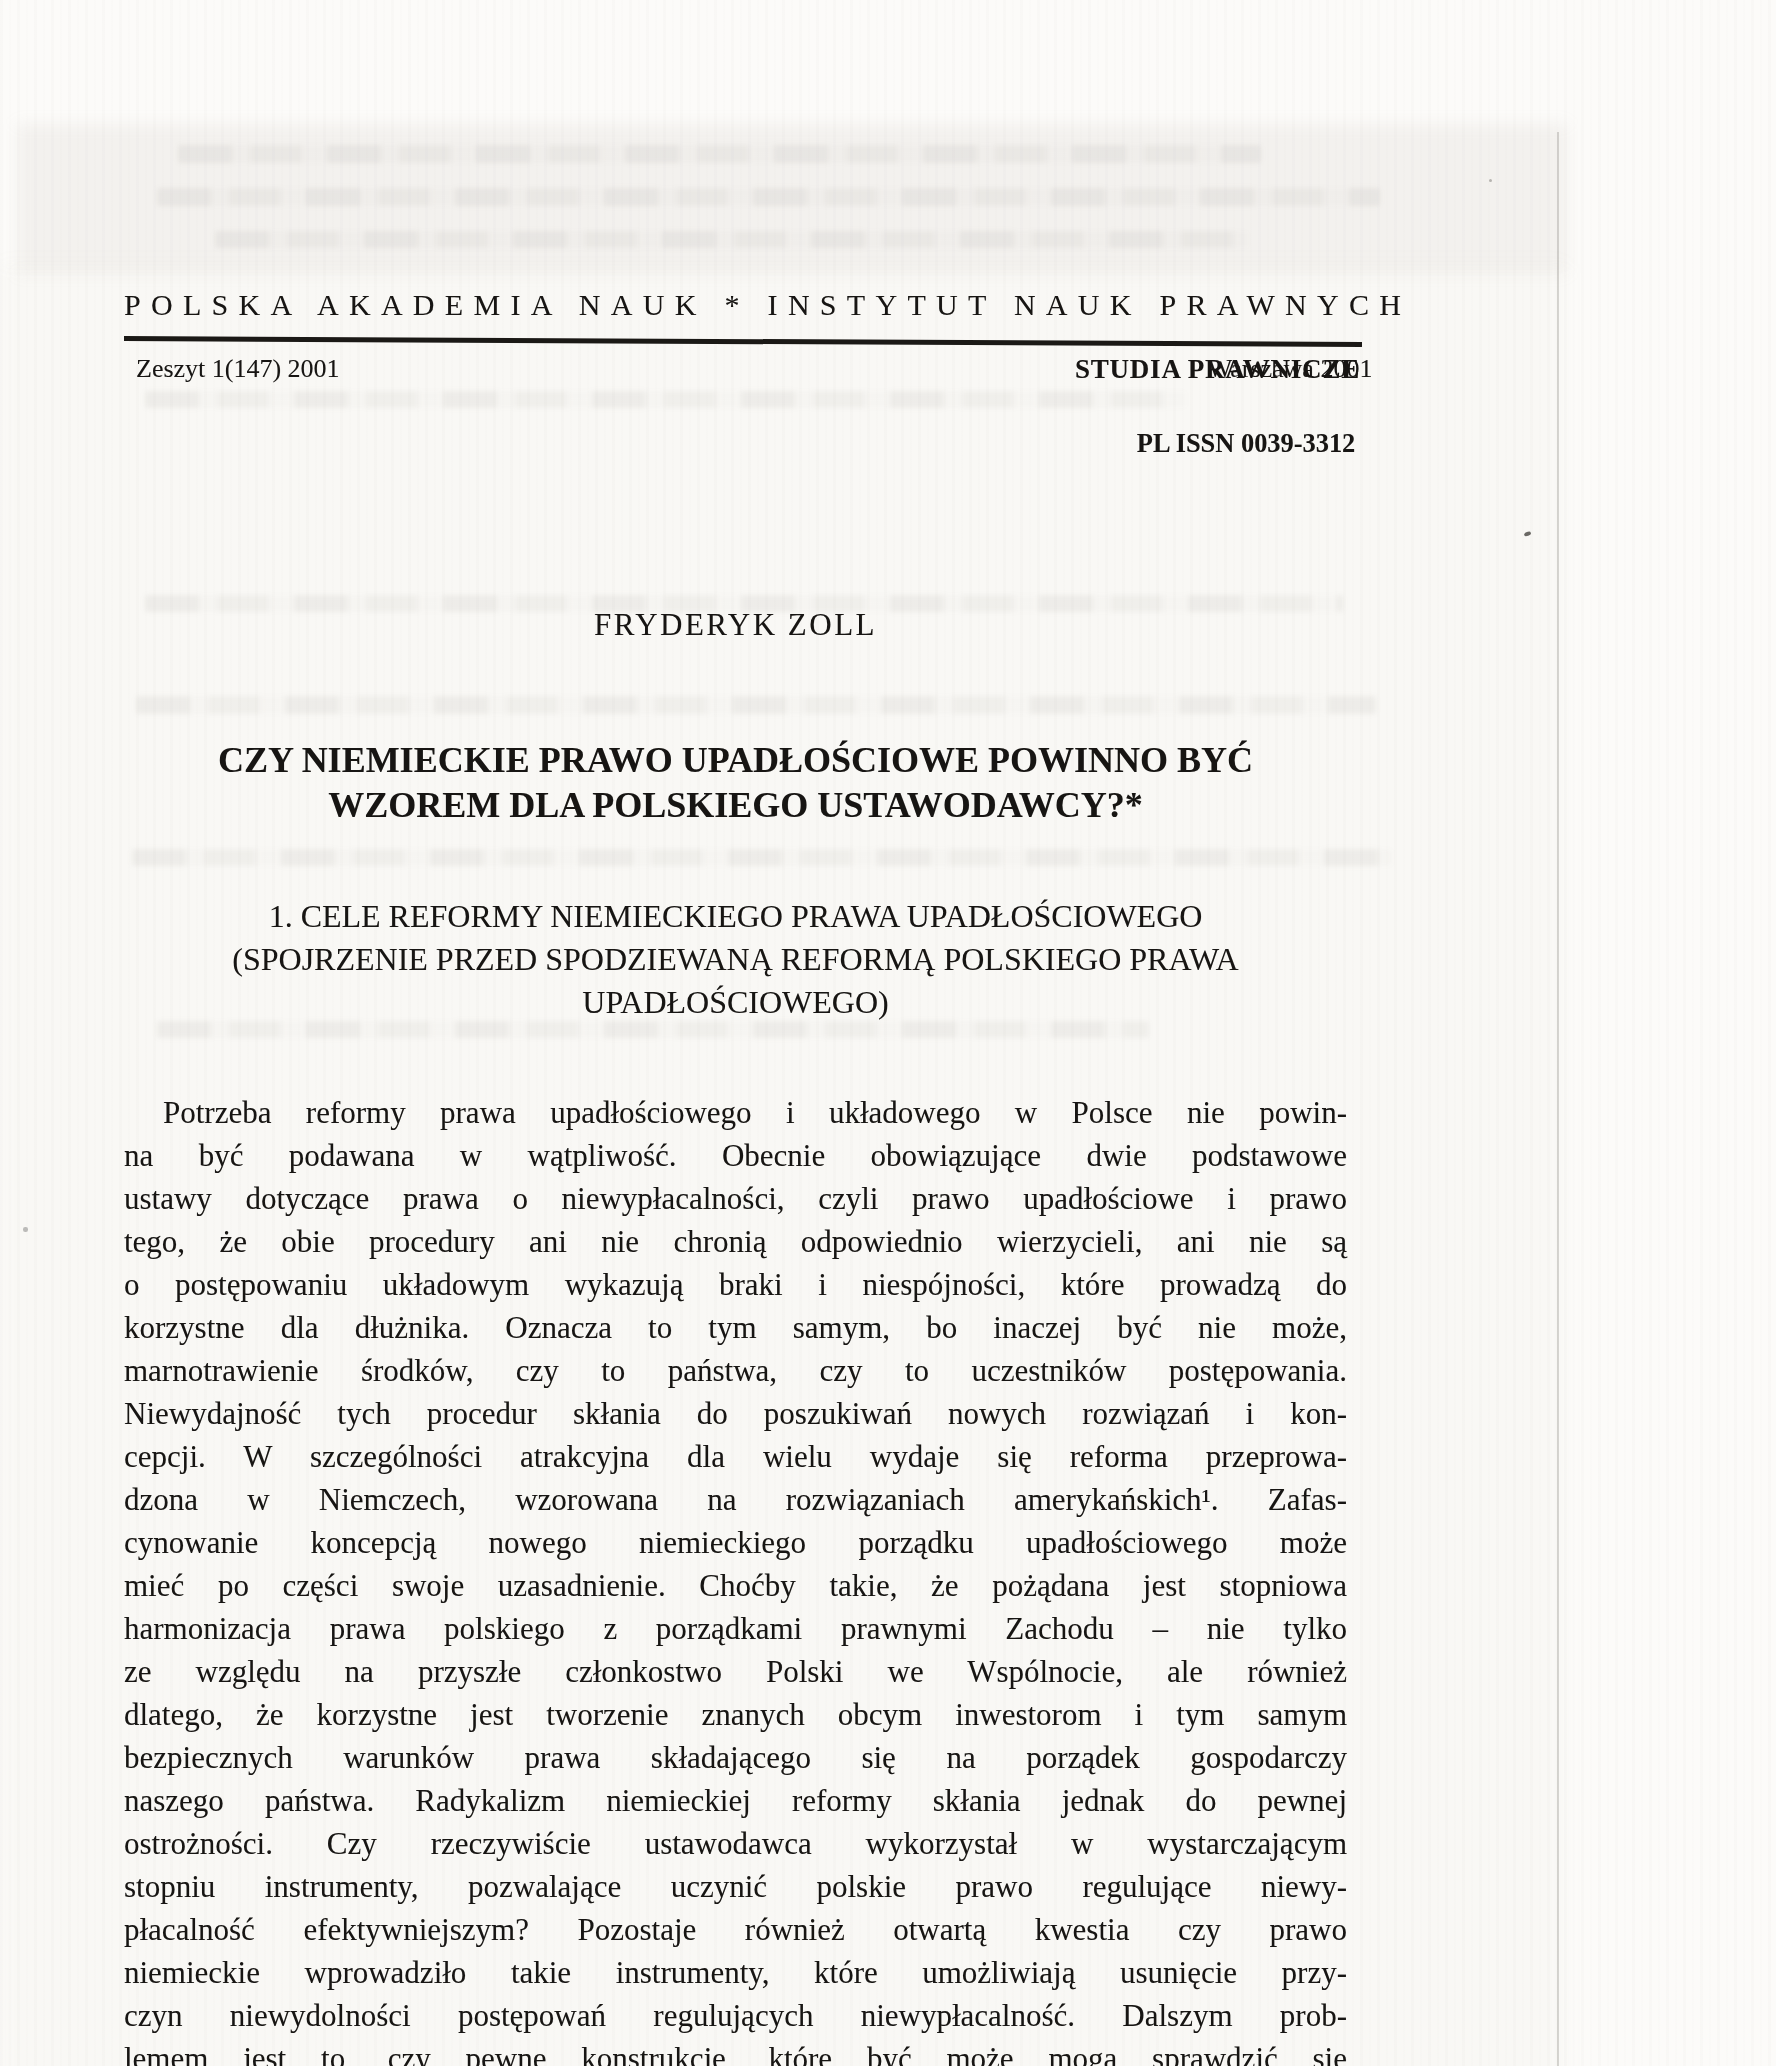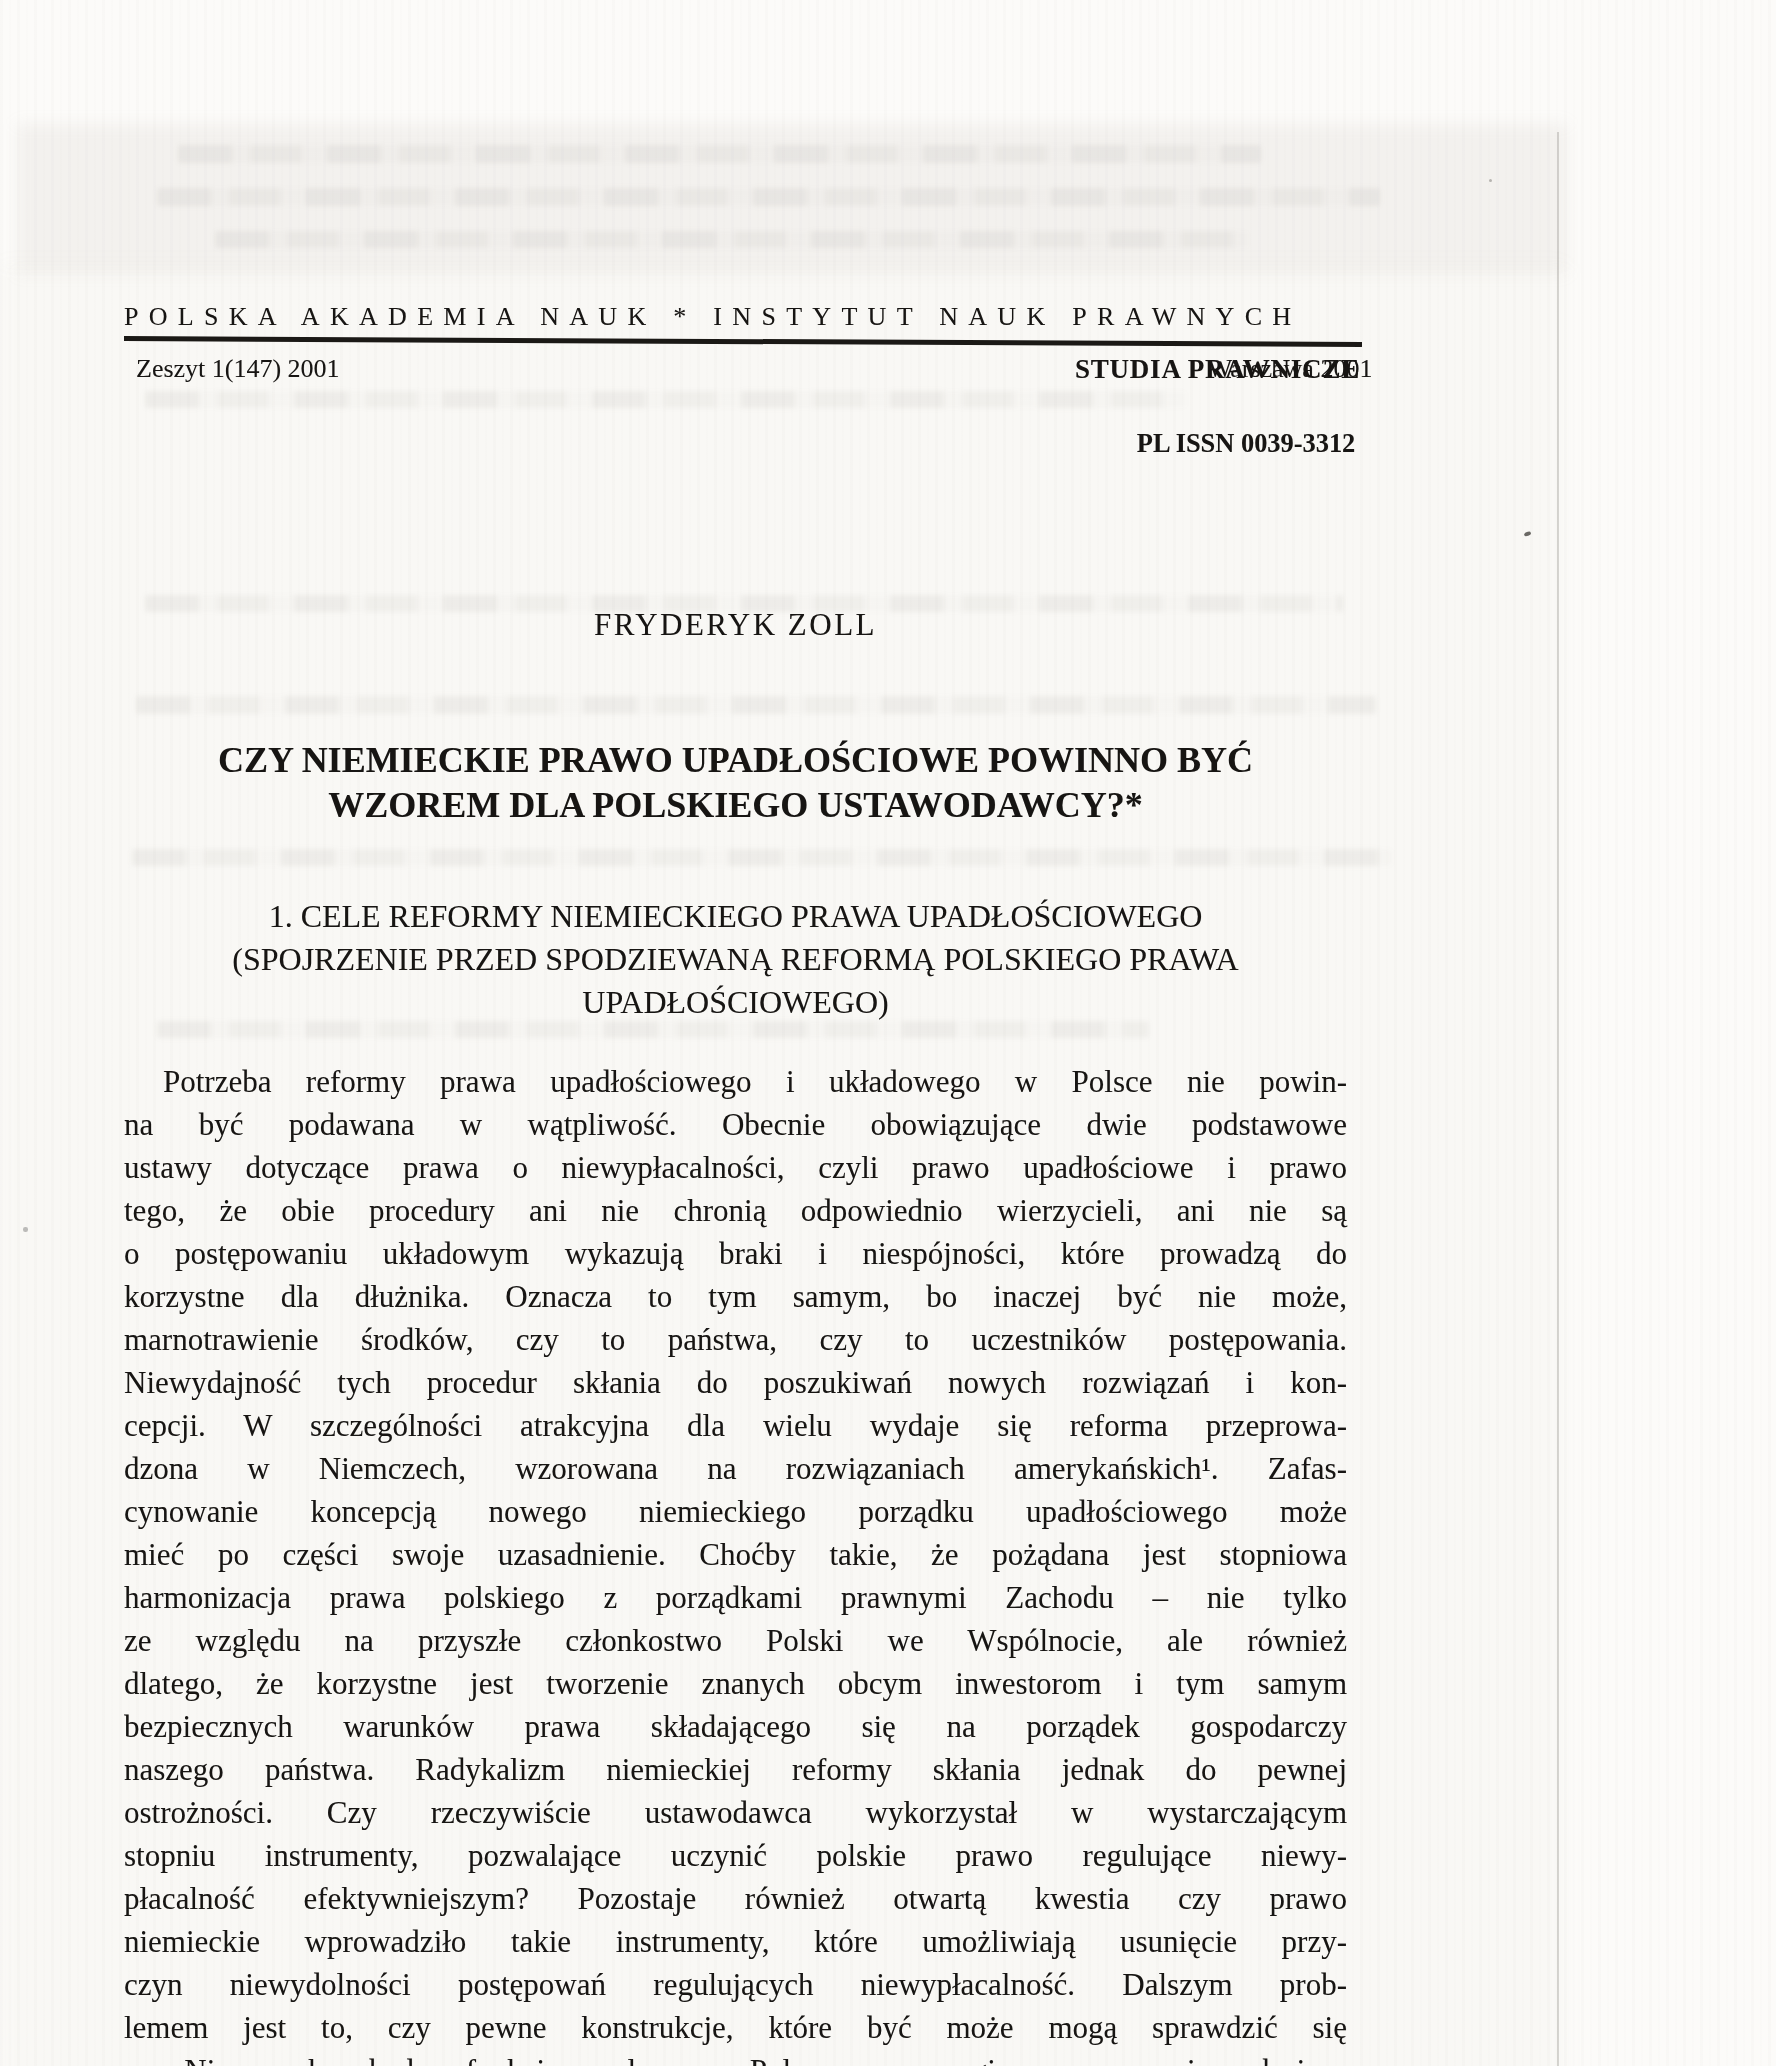--- a/index.html
+++ b/index.html
@@ -40,22 +40,22 @@
   .g4 { left:145px;  top:391px;  width:1041px; height:16.5px; }
   .g5 { left:145px;  top:595px; width:1198px; height:17.4px; }
   .g6 { left:136px;  top:696px; width:1240px; height:18px; }
   .g7 { left:132px;  top:849px; width:1260px; height:17.4px; }
   .g8 { left:157px;  top:1021px; width:992px; height:16.5px; }
 
   
   .content { position:absolute; left:124px; top:0; width:1223px; height:100%; z-index:2;
              text-shadow:0.2px 0.2px 0 rgba(25,23,20,0.22); }
 
-  .j-header { position:absolute; top:302px; left:0; width:1223px;
-              font-size:26px; letter-spacing:10.3px; white-space:nowrap; }
+  .j-header { position:absolute; top:288px; left:0; width:1223px;
+              font-size:30px; letter-spacing:10.3px; white-space:nowrap; }
   .rule { position:absolute; top:336px; left:0; width:1238px; height:5px;
           background:#1b1916; transform:rotate(0.28deg); transform-origin:left center; }
   .issue-row { position:absolute; top:354px; left:0; width:1236px; height:37px; }
   .issue  { position:absolute; left:0; top:0; font-size:26px; white-space:nowrap;margin-left:12px; }
   .jtitle { position:absolute; left:0; top:0; width:100%; text-align:right;
             font-weight:bold; font-size:27px; letter-spacing:0.8px; white-space:nowrap; }
   .place  { position:absolute; right:-12.4px; top:0; font-size:26px; white-space:nowrap; }
   .issn   { position:absolute; top:428px; right:-8.3px; font-weight:bold; font-size:26.4px; white-space:nowrap; }
 
   .author { position:absolute; top:607px; left:-16.5px; width:1256px; text-align:center;
@@ -63,21 +63,21 @@
 
   .title { position:absolute; top:738px; left:-16.5px; width:1256px; }
   .title-line { text-align:center; font-weight:bold; font-size:36px; line-height:45px; white-space:nowrap; }
 
   .heading { position:absolute; top:895px; left:-16.5px; width:1256px; }
   .heading-line { text-align:center; font-size:32px; line-height:43px; white-space:nowrap; }
 
   .bodytext { position:absolute; top:1060px; left:0; width:1223px; }
   .body-line { font-size:31px; line-height:43px;
                text-align:justify; text-align-last:justify; }
-  .body-line.first { padding-left:39px; }
+  .body-line.first { padding-left:39px;margin-top:31px; }
 </style>
 </head>
 <body>
 
 <div class="page">
 
   <div class="wash-top"></div>
   <div class="wash-main"></div>
   <div class="ghost g1"></div>
   <div class="ghost g2"></div>

